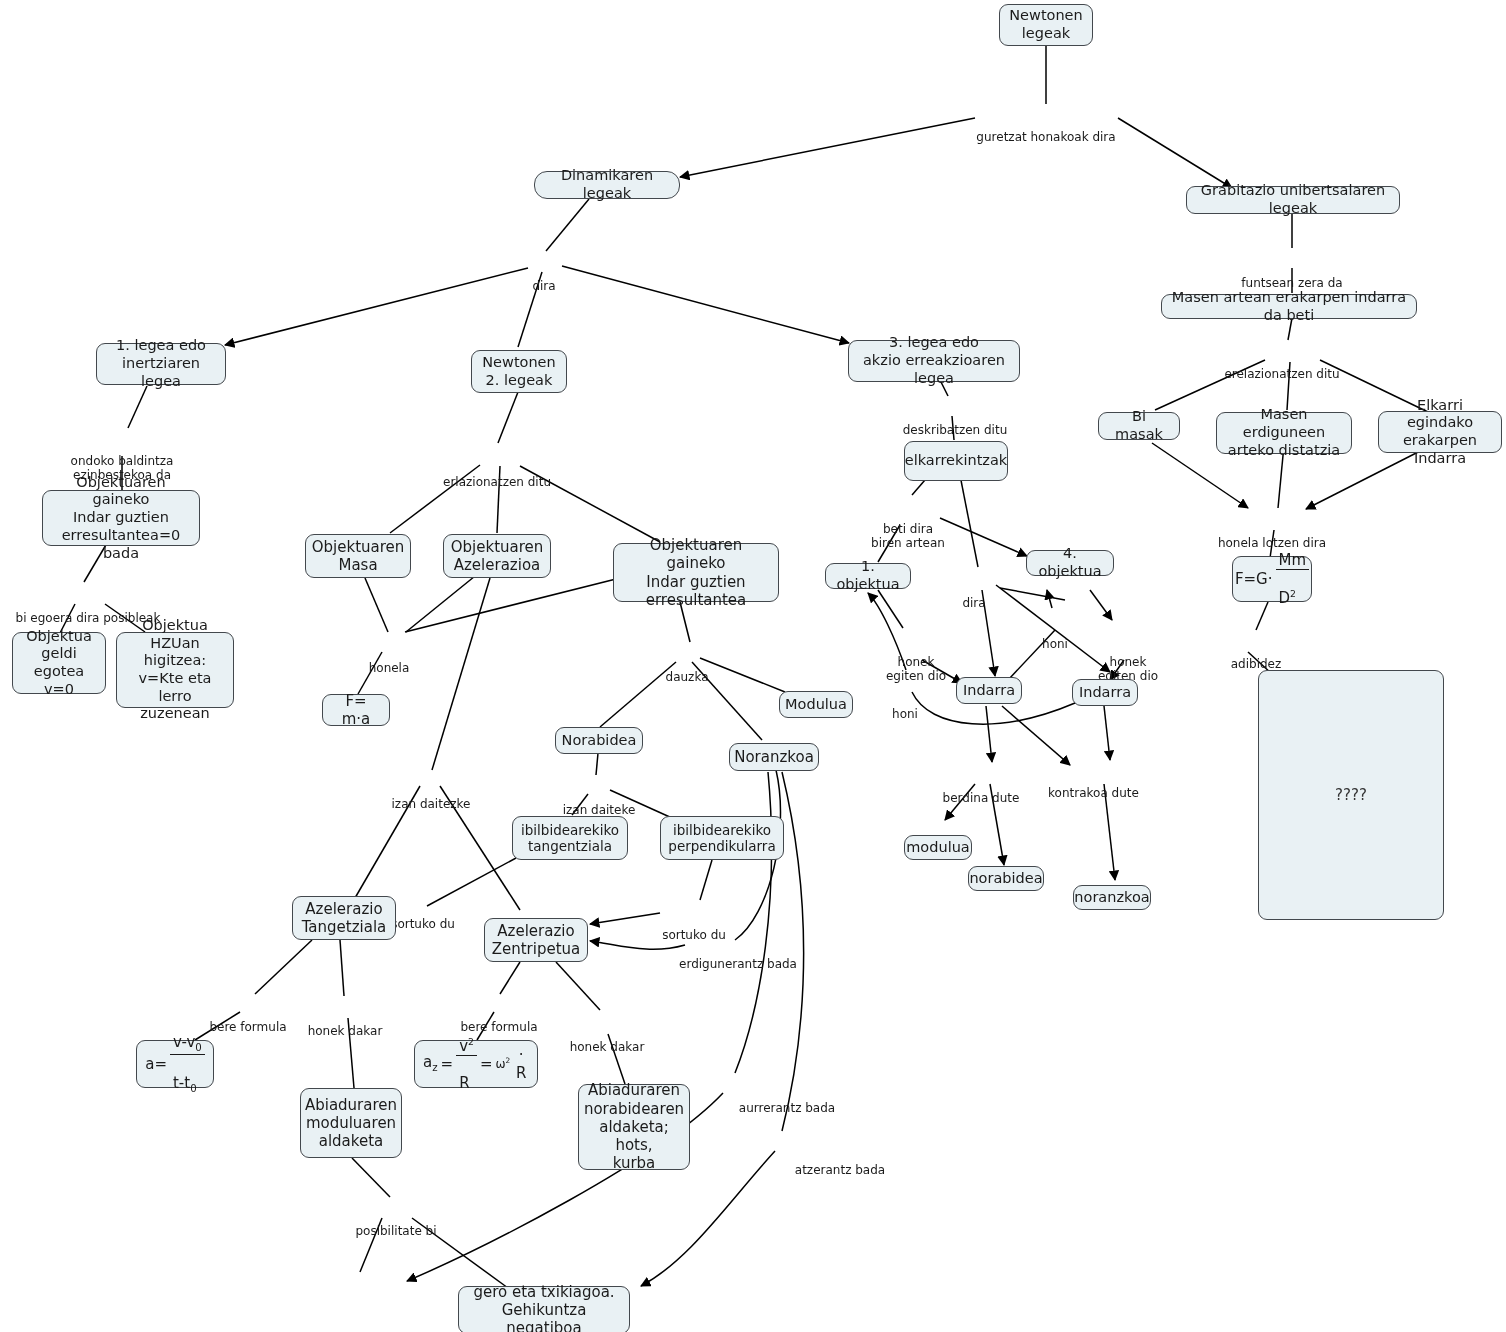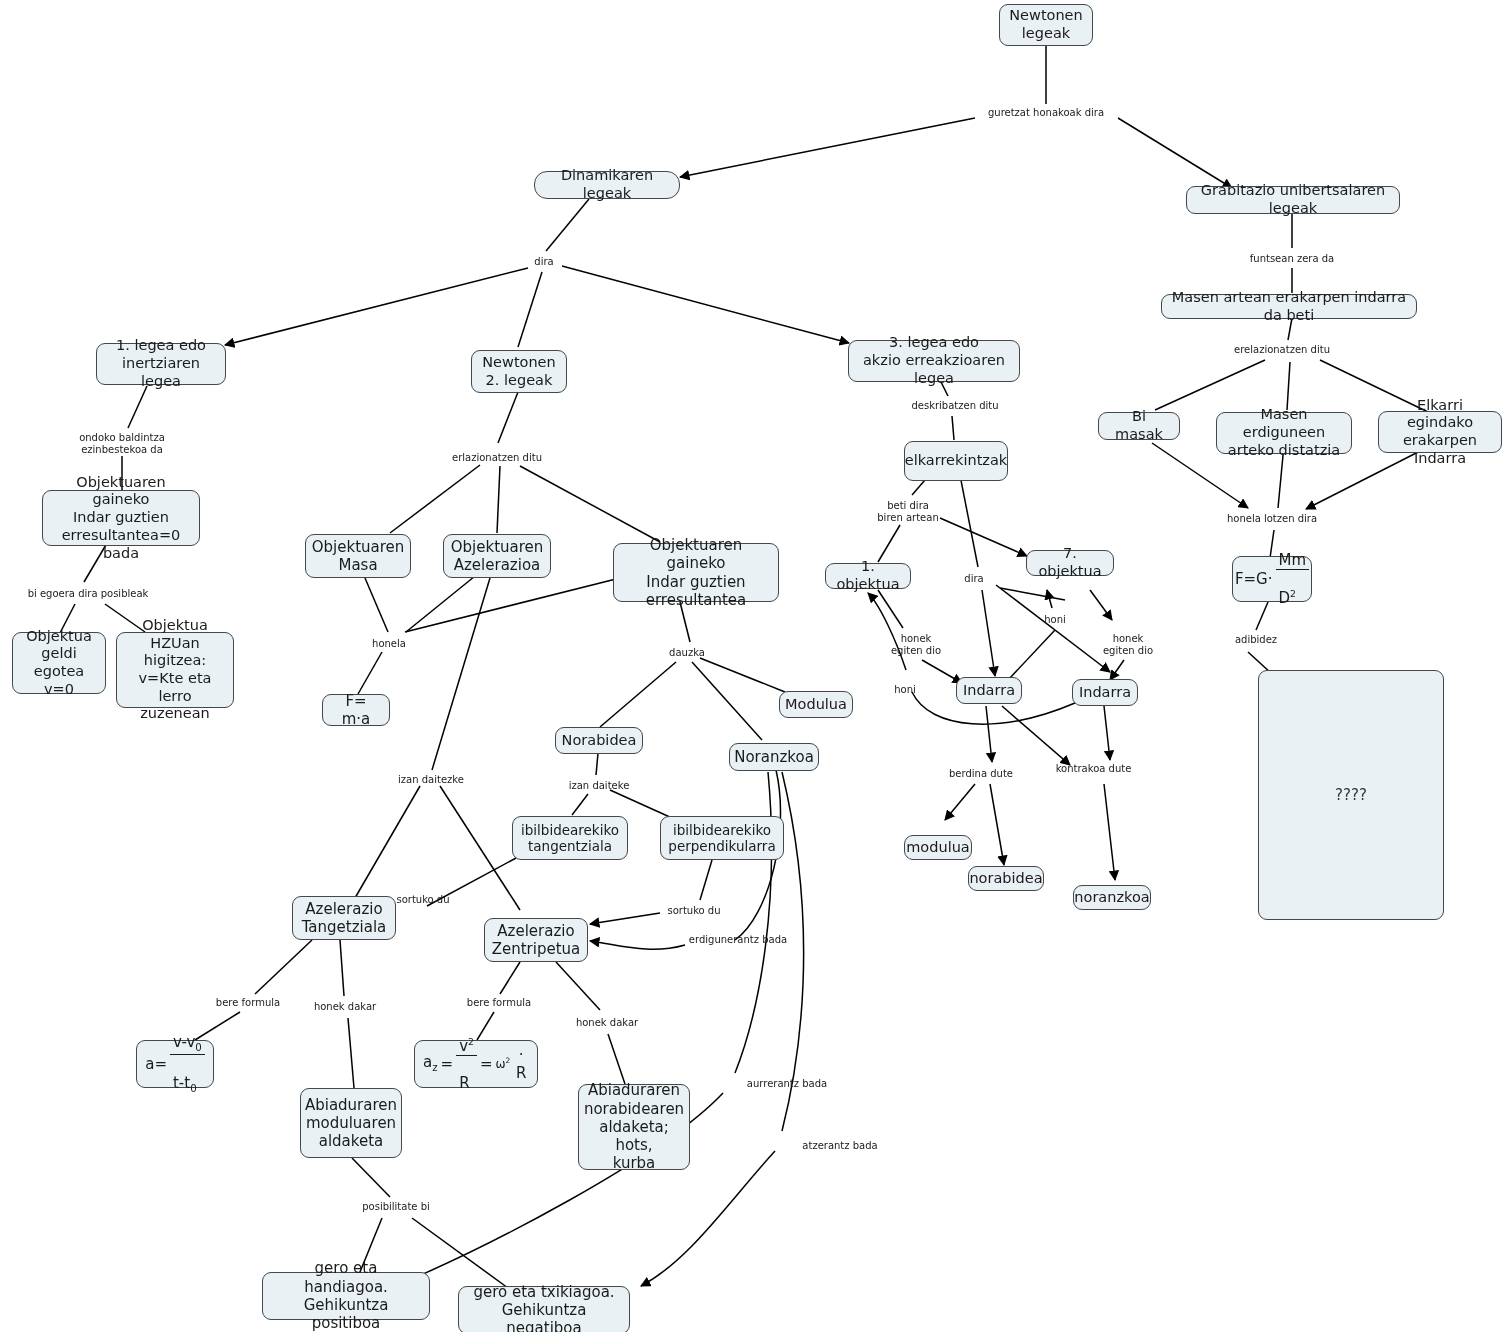--- a/index.html
+++ b/index.html
@@ -21,28 +21,29 @@
     justify-content:center;
     padding:3px 8px;
     white-space:pre-line;
     z-index:3;
   }
   .node.sm{font-size:13.5px;}
   .node.lg{font-size:15px;}
   .lbl{
     position:absolute;
     color:#1b1b1b;
-    font-size:10px;
+    font-size:12px;
     line-height:1.18;
     text-align:center;
     white-space:pre-line;
     background:transparent;
     z-index:2;
     transform:translate(-50%,-50%);
     pointer-events:none;
+    margin-top:24px;
   }
   .frac{display:inline-block;vertical-align:middle;text-align:left;}
   .frac .num{display:block;border-bottom:1.4px solid #1b1b1b;padding:0 3px;}
   .frac .den{display:block;padding:0 3px;}
   .eq{display:flex;align-items:center;justify-content:center;gap:3px;font-size:15px;}
   sub{font-size:0.68em;}
   sup{font-size:0.62em;}
   .blank{font-size:15px;color:#333;}
 </style>
 </head>
@@ -224,28 +225,26 @@
 Zentripetua</div>
 
   <div class="node lg" style="left:300px;top:1088px;width:102px;height:70px;">Abiaduraren
 moduluaren
 aldaketa</div>
   <div class="node lg" style="left:578px;top:1084px;width:112px;height:86px;">Abiaduraren
 norabidearen
 aldaketa; hots,
 kurba</div>
 
-  <div class="node lg" style="left:262px;top:1272px;width:168px;height:48px;">gero eta handiagoa.
-Gehikuntza positiboa</div>
   <div class="node lg" style="left:458px;top:1286px;width:172px;height:48px;">gero eta txikiagoa.
 Gehikuntza negatiboa</div>
 
   <div class="node" style="left:904px;top:441px;width:104px;height:40px;">elkarrekintzak</div>
   <div class="node" style="left:825px;top:563px;width:86px;height:26px;">1. objektua</div>
-  <div class="node" style="left:1026px;top:550px;width:88px;height:26px;">7. objektua</div>
+  <div class="node" style="left:1026px;top:550px;width:88px;height:26px;">4. objektua</div>
   <div class="node" style="left:956px;top:677px;width:66px;height:27px;">Indarra</div>
   <div class="node" style="left:1072px;top:679px;width:66px;height:27px;">Indarra</div>
 
   <div class="node" style="left:904px;top:835px;width:68px;height:25px;">modulua</div>
   <div class="node" style="left:968px;top:866px;width:76px;height:25px;">norabidea</div>
   <div class="node" style="left:1073px;top:885px;width:78px;height:25px;">noranzkoa</div>
 
   <div class="node" style="left:1098px;top:412px;width:82px;height:28px;">Bi masak</div>
   <div class="node" style="left:1216px;top:412px;width:136px;height:42px;">Masen erdiguneen
 arteko distatzia</div>

